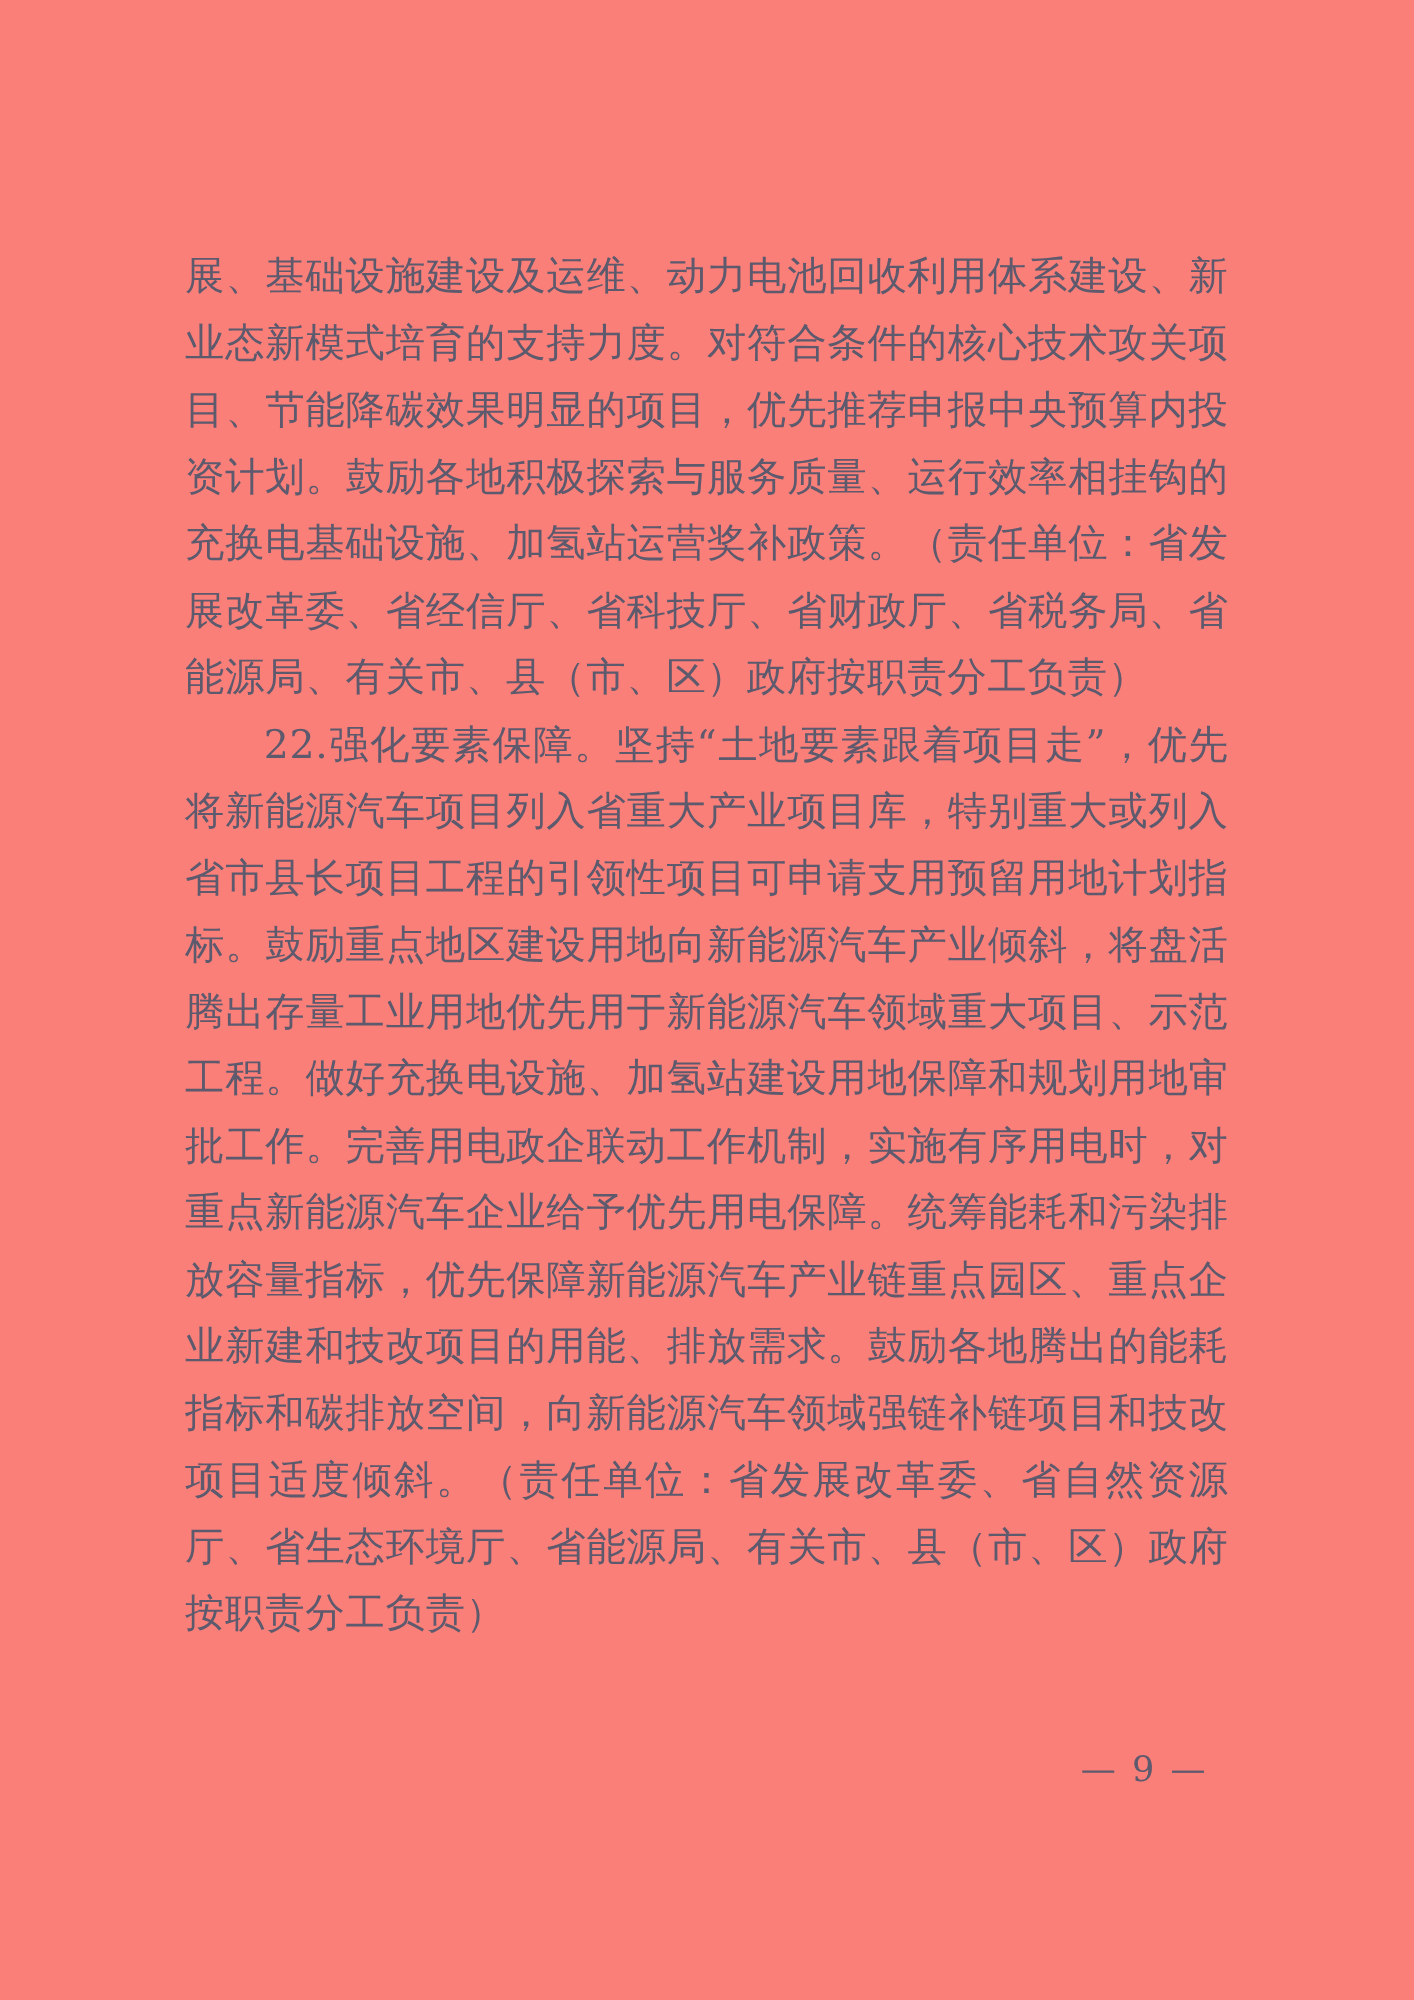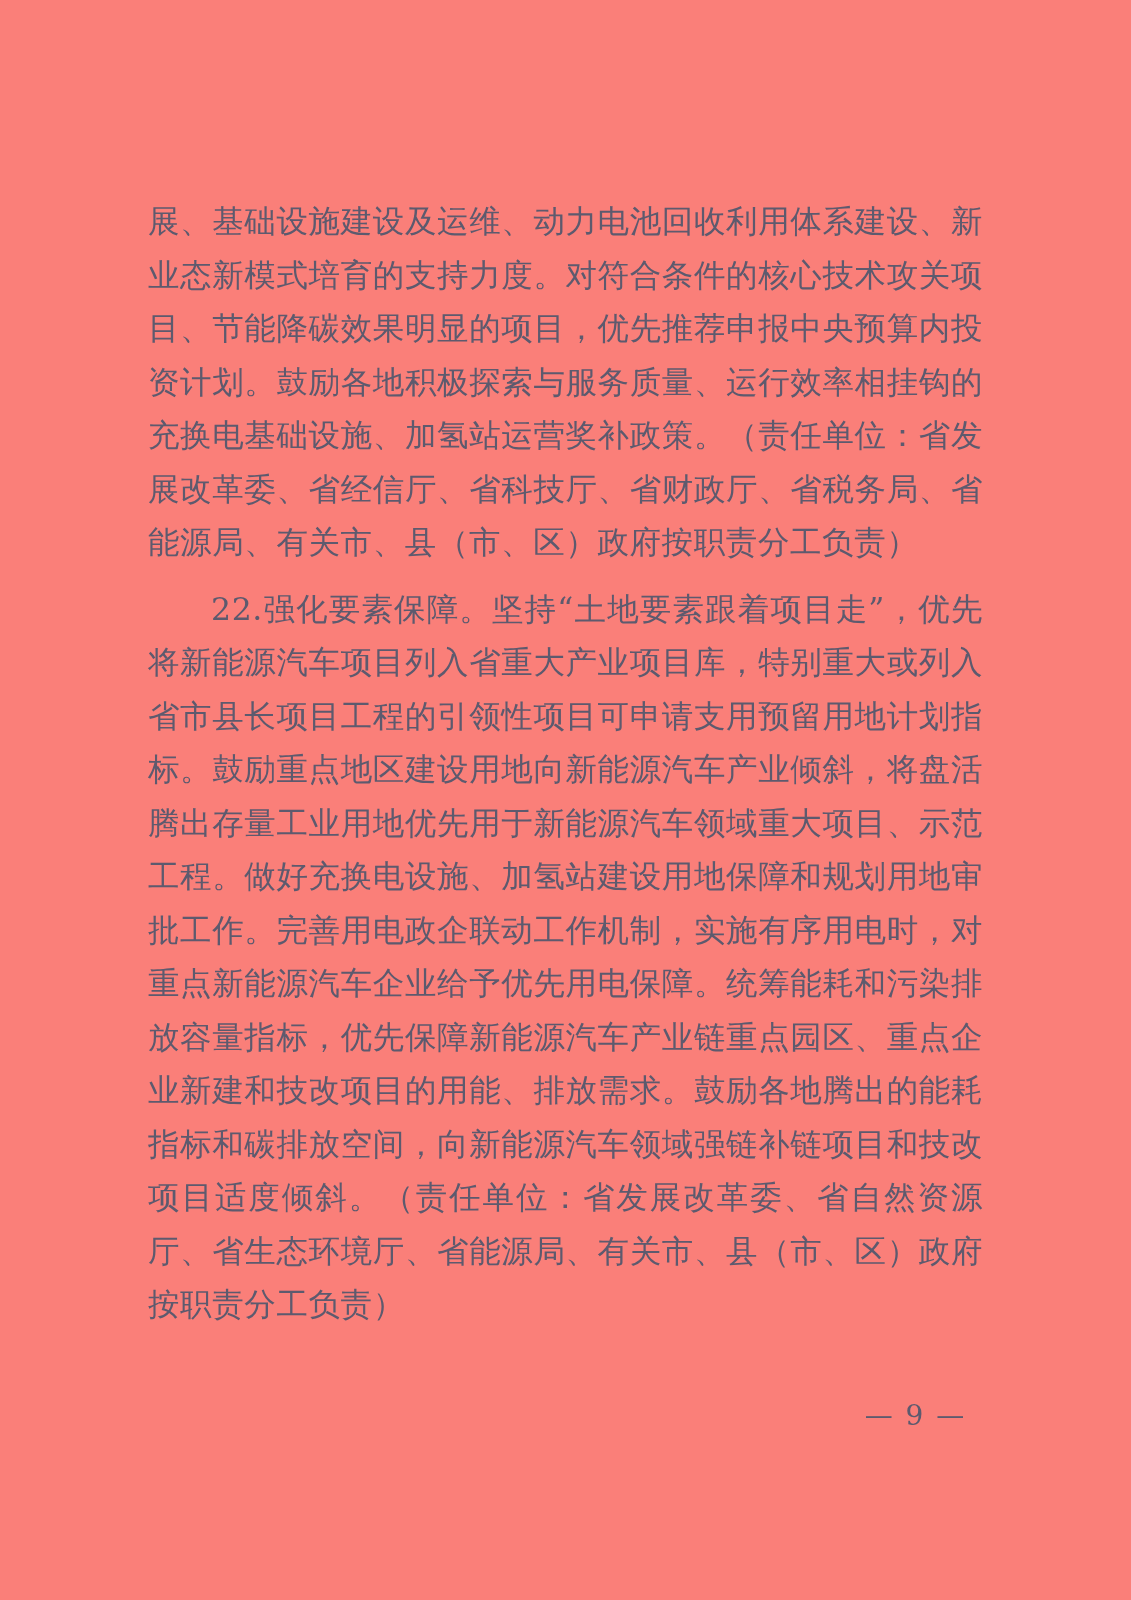--- a/index.html
+++ b/index.html
@@ -26,21 +26,21 @@
     line-height: 53.5px;
     text-align: justify;
     text-justify: inter-ideograph;
     letter-spacing: 0.6px;
   }
   .para {
     margin: 0;
     padding: 0;
   }
   .para + .para {
-    margin-top: 13px;
+    margin-top: 0px;
   }
   .indent {
     text-indent: 63px;
   }
   .page-number {
     position: absolute;
     left: 0;
     right: 0;
     bottom: 168px;
     text-align: center;

